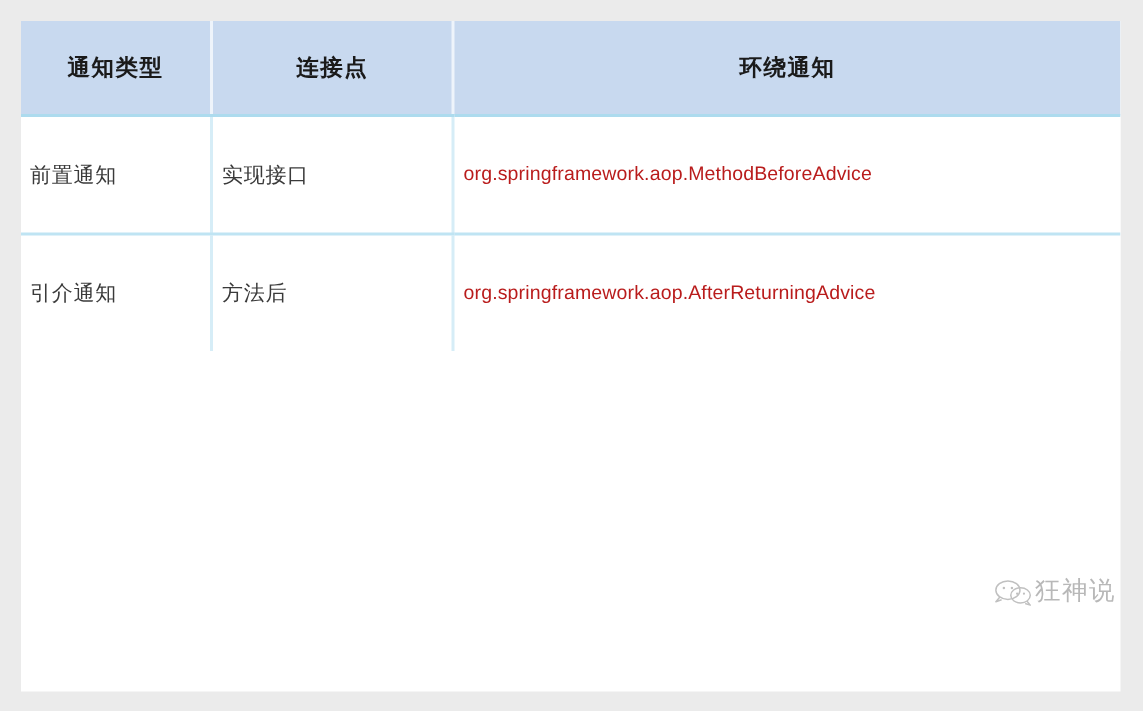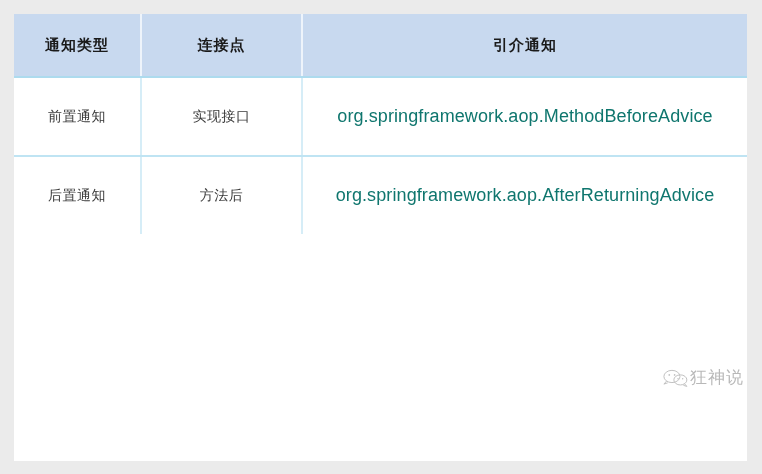--- a/index.html
+++ b/index.html
@@ -50,51 +50,50 @@
     border-bottom: 2px solid #addbee;
     padding: 0 4px;
     letter-spacing: 1px;
   }
   thead th:last-child { border-right: none; }
 
   tbody td {
     height: 77px;
     background: #ffffff;
     color: #333333;
-    text-align: center;
     vertical-align: middle;
     border-right: 2px solid #d6edf7;
     border-bottom: 2px solid #bfe4f3;
     padding: 0 6px;
     line-height: 1.28;
   }
   tbody td:last-child { border-right: none; }
   tbody tr:last-child td { border-bottom: none; }
 
   td.cn-cell {
     font-size: 14px;
     letter-spacing: 0.5px;
     color: #3a3a3a;
   }
   td.cn-cell.small {
     font-size: 13px;
   }
   td.iface-cell {
-    font-size: 18px;
-    color: #0f766e;
+    font-size: 13px;
+    color: #b91c1c;
     letter-spacing: 0.1px;
     white-space: nowrap;
   }
 
   .watermark {
     position: absolute;
     right: 18px;
-    bottom: 20px;
+    bottom: 4px;
     display: flex;
-    align-items: center;
+    align-items: flex-end;
     gap: 2px;
     opacity: 0.62;
     pointer-events: none;
   }
   .wm-icon {
     width: 26px;
     height: 20px;
     display: block;
   }
   .wm-text {
@@ -113,31 +112,31 @@
     <table class="aop-table">
       <colgroup>
         <col class="c1">
         <col class="c2">
         <col class="c3">
       </colgroup>
       <thead>
         <tr>
           <th>通知类型</th>
           <th>连接点</th>
-          <th>引介通知</th>
+          <th>环绕通知</th>
         </tr>
       </thead>
       <tbody>
         <tr>
           <td class="cn-cell">前置通知</td>
           <td class="cn-cell">实现接口</td>
           <td class="iface-cell">org.springframework.aop.MethodBeforeAdvice</td>
         </tr>
         <tr>
-          <td class="cn-cell">后置通知</td>
+          <td class="cn-cell">引介通知</td>
           <td class="cn-cell">方法后</td>
           <td class="iface-cell">org.springframework.aop.AfterReturningAdvice</td>
         </tr>
       </tbody>
     </table>
   </div>
 
   <div class="watermark">
     <span class="wm-icon-wrap">
       <svg class="wm-icon" viewBox="0 0 34 26" xmlns="http://www.w3.org/2000/svg">

